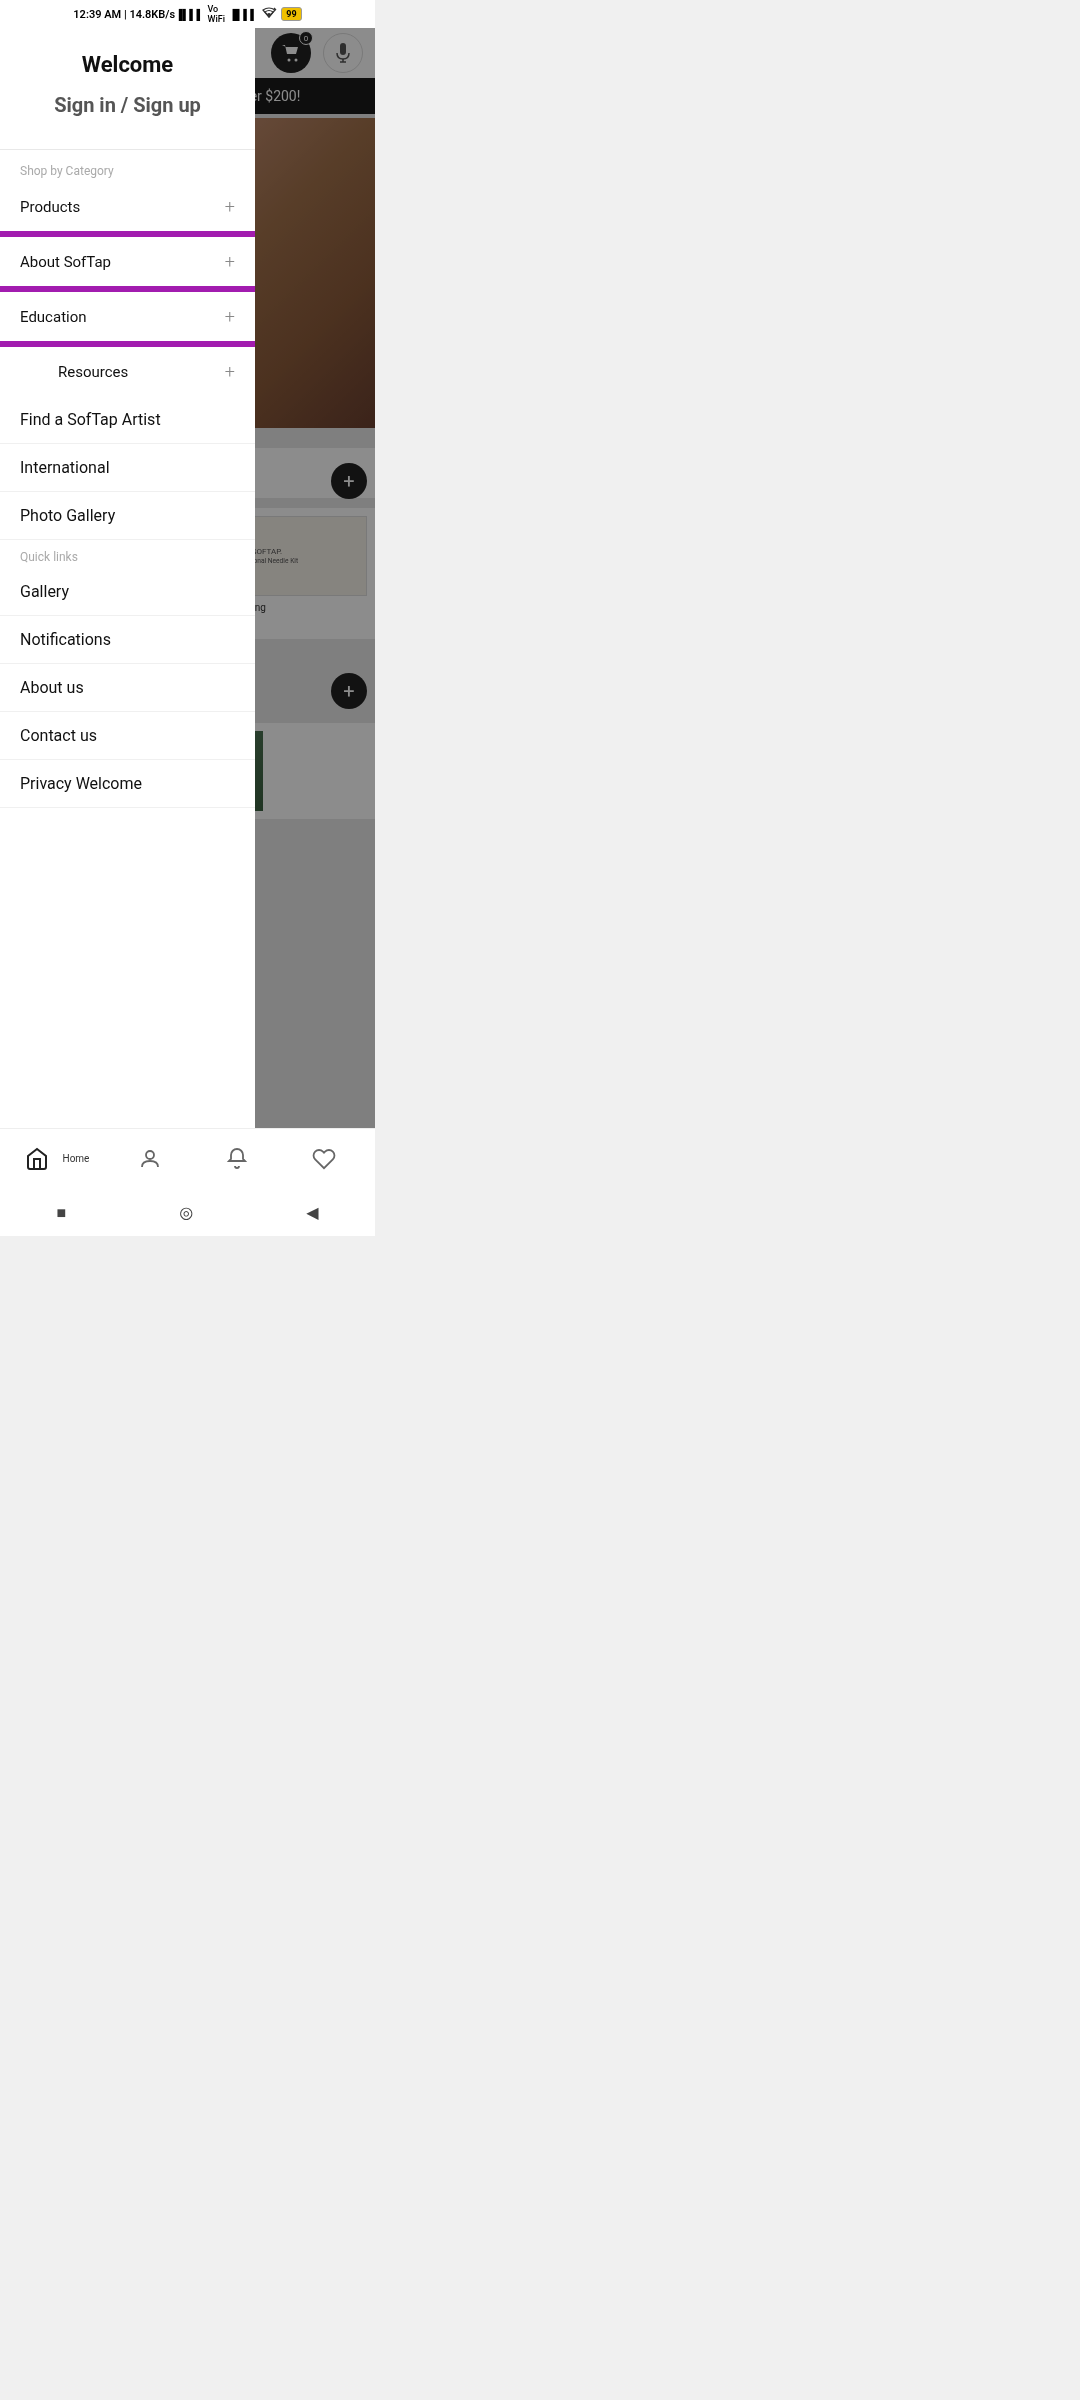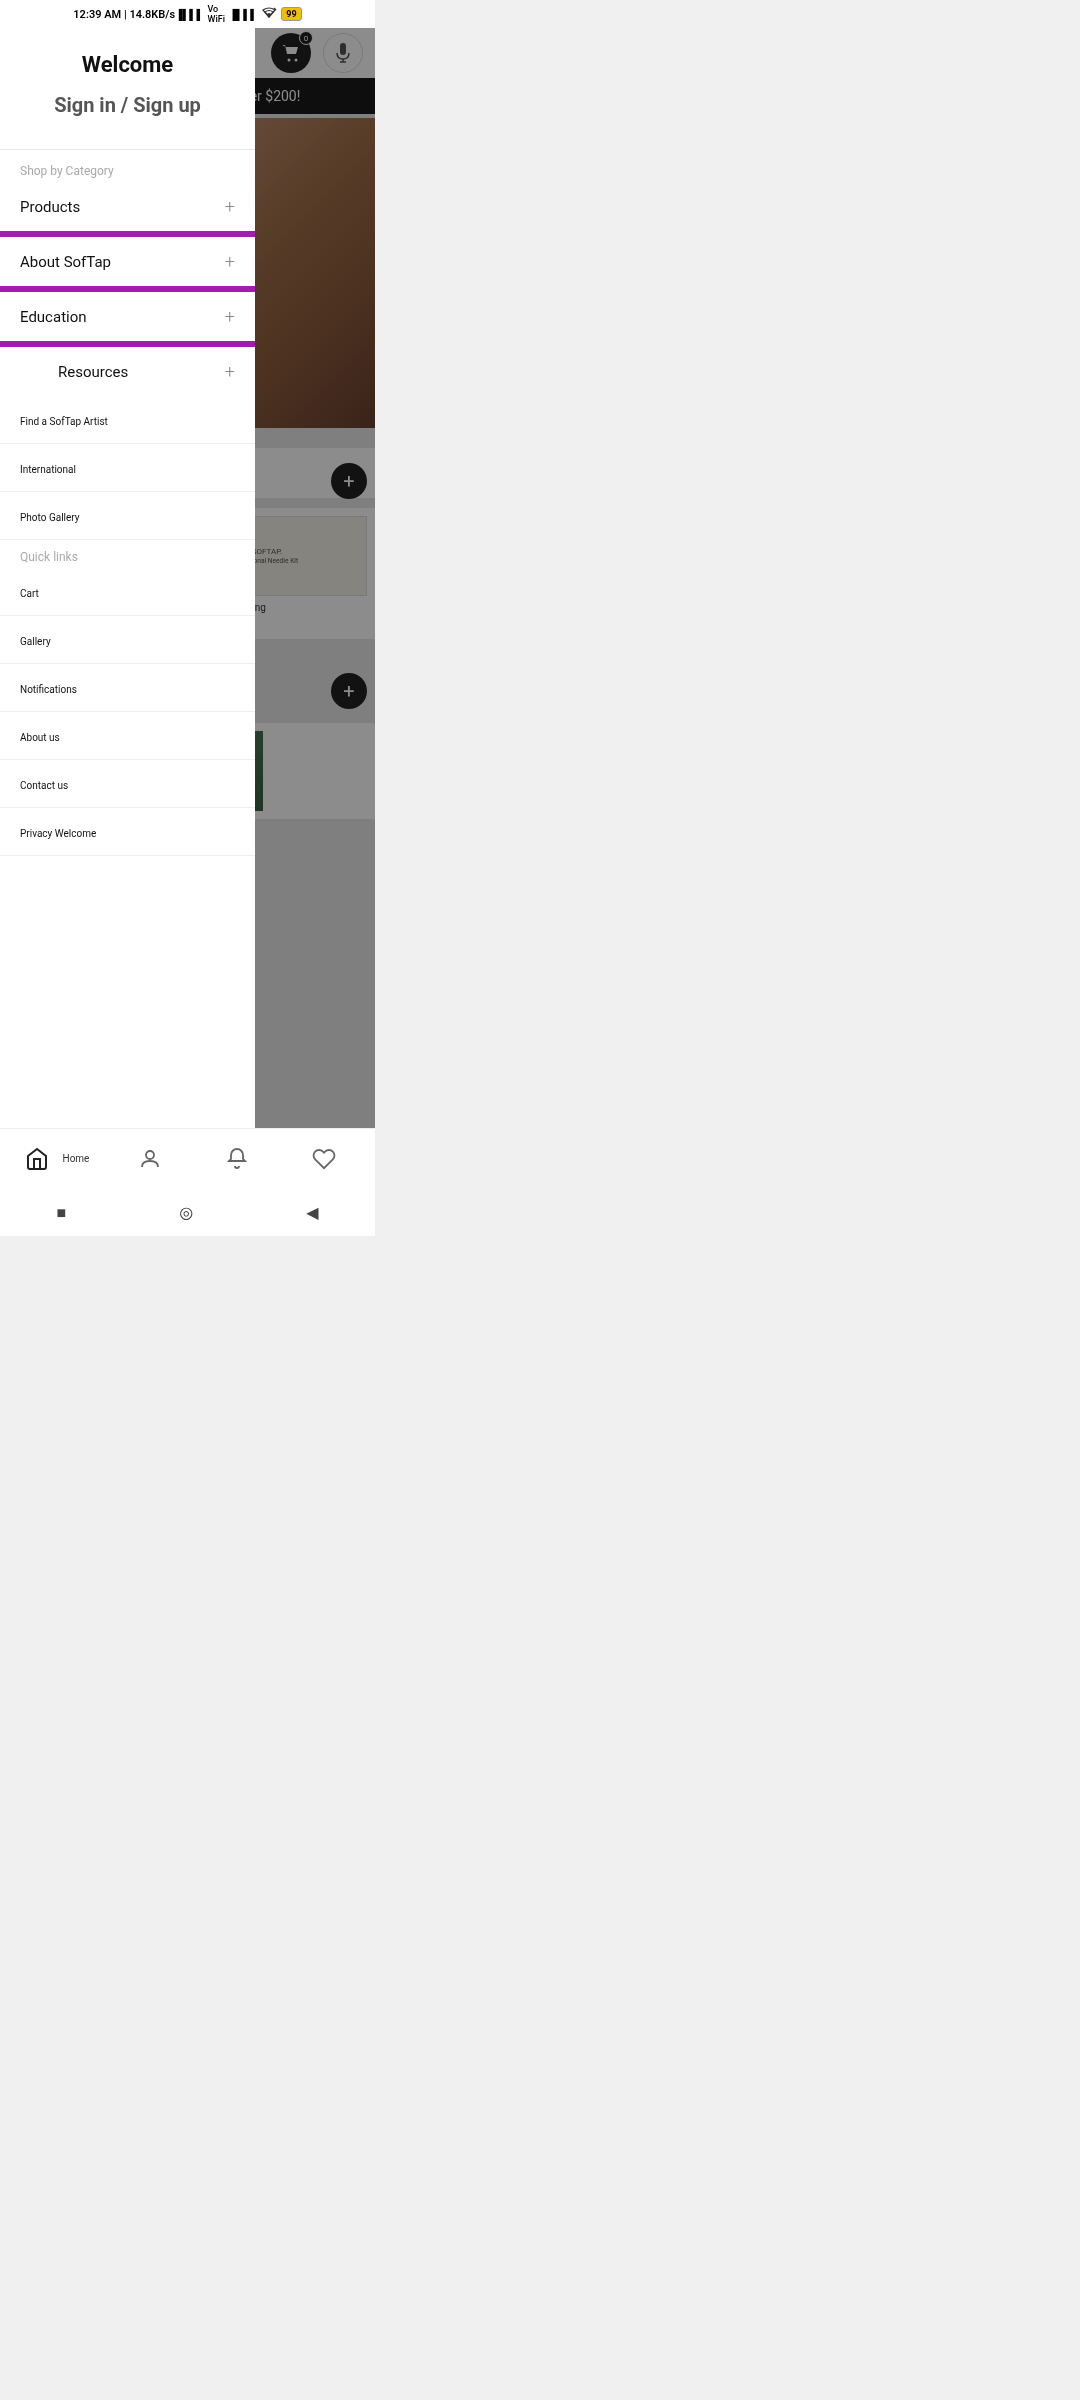--- a/index.html
+++ b/index.html
@@ -328,21 +328,21 @@
       font-weight: 300;
     }
 
     .drawer-plain-item {
       padding: 14px 20px;
       cursor: pointer;
       border-bottom: 1px solid #f0f0f0;
     }
 
     .drawer-plain-label {
-      font-size: 10px;
+      font-size: 16px;
       color: #111;
     }
 
     
     .bottom-nav {
       width: 375px;
       height: 60px;
       background: white;
       display: flex;
       align-items: center;
@@ -497,23 +497,20 @@
     <div class="drawer-plain-item">
       <span class="drawer-plain-label">International</span>
     </div>
 
     <div class="drawer-plain-item">
       <span class="drawer-plain-label">Photo Gallery</span>
     </div>
 
     <div class="drawer-section-label">Quick links</div>
 
-    <div class="drawer-plain-item">
-      <span class="drawer-plain-label">Cart</span>
-    </div>
 
     <div class="drawer-plain-item">
       <span class="drawer-plain-label">Gallery</span>
     </div>
 
     <div class="drawer-plain-item">
       <span class="drawer-plain-label">Notifications</span>
     </div>
 
     <div class="drawer-plain-item">

